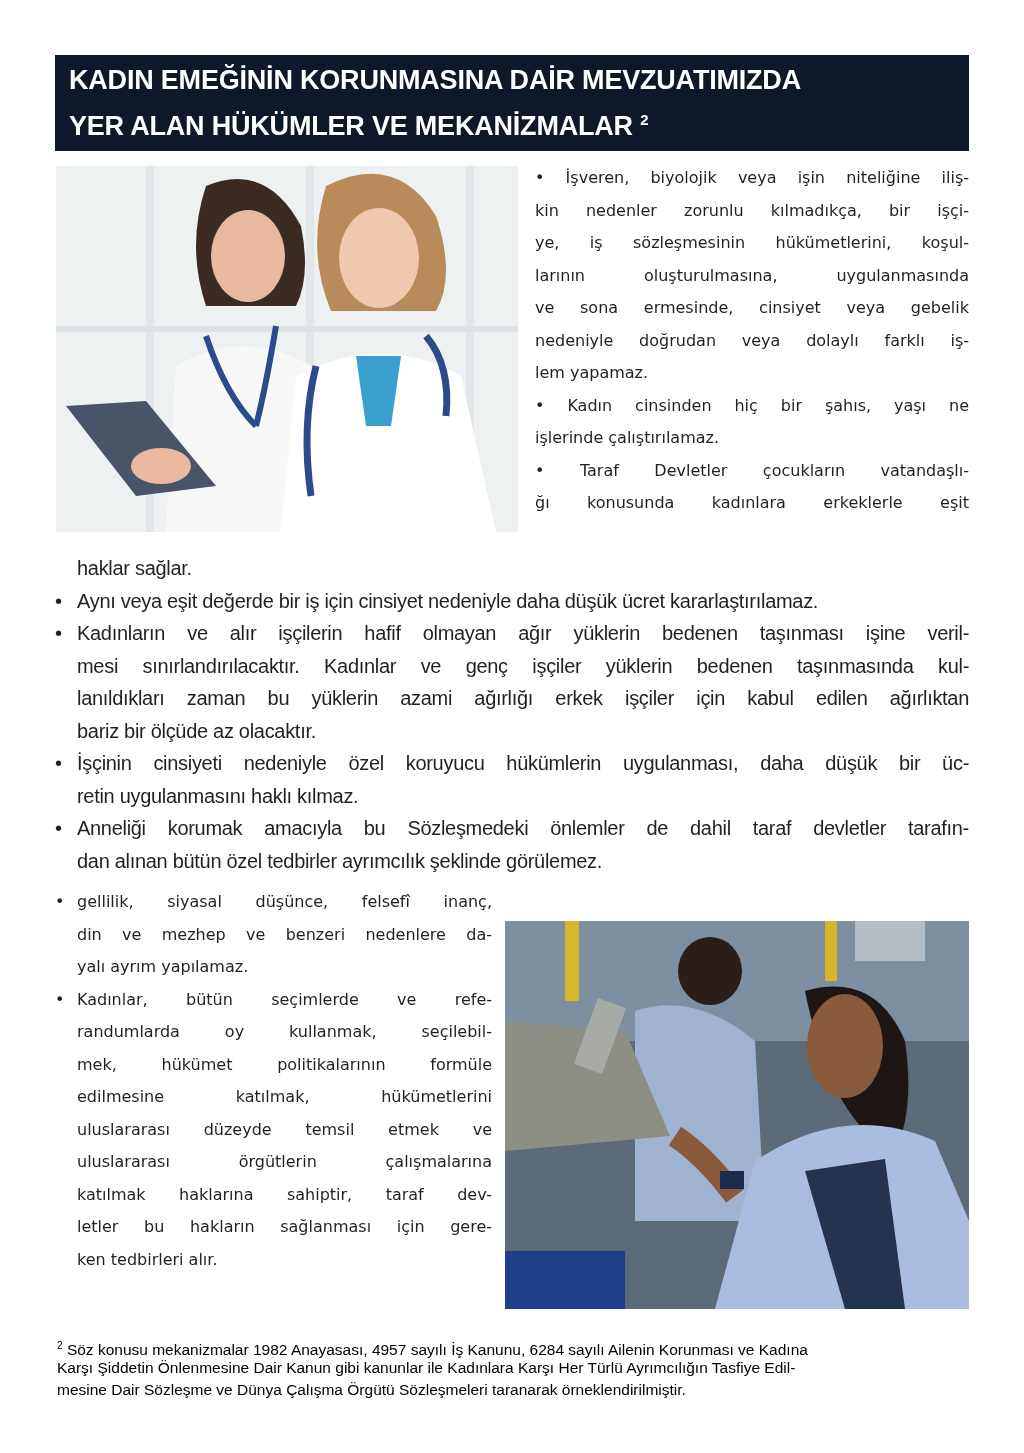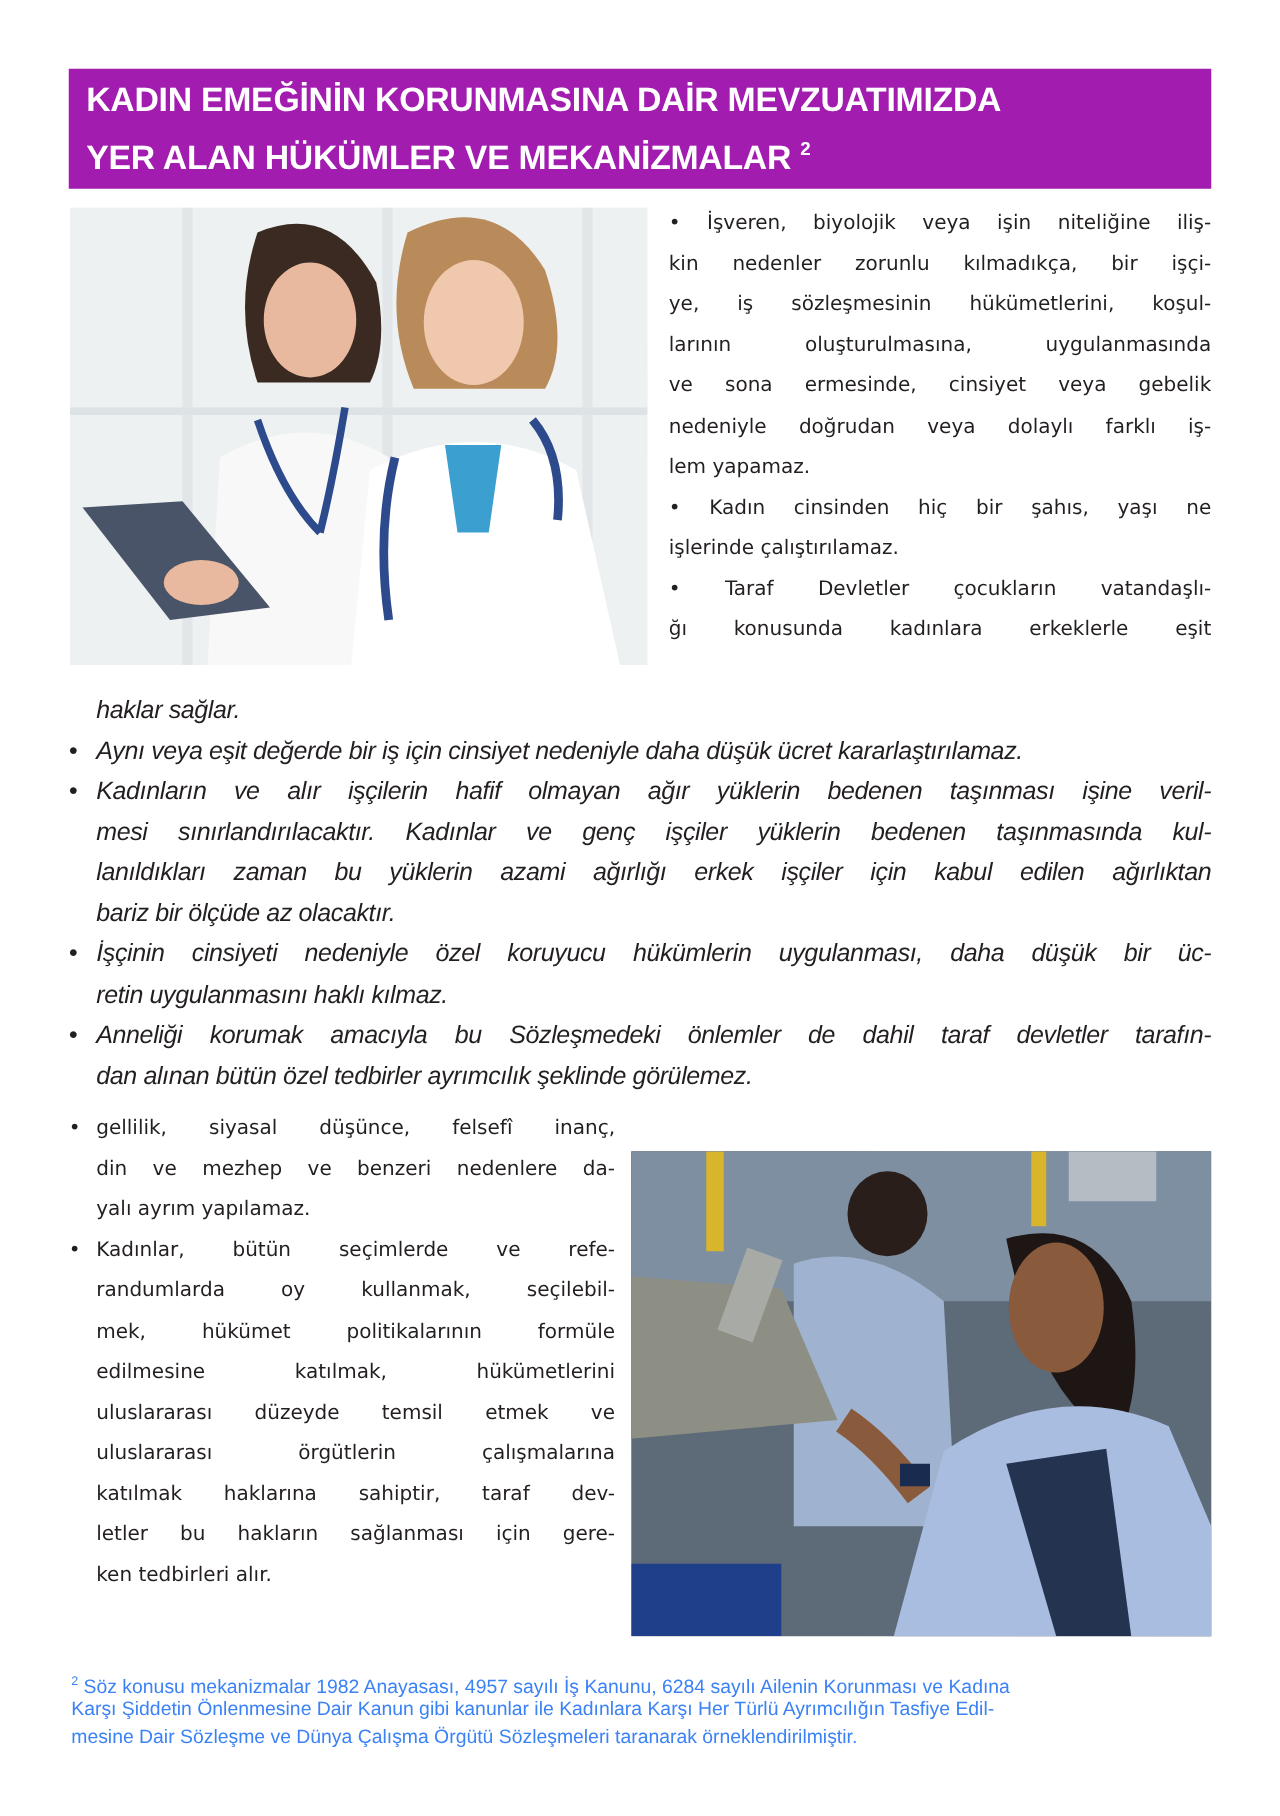--- a/index.html
+++ b/index.html
@@ -1,39 +1,39 @@
 <!DOCTYPE html>
 <html><head>
 <meta charset="utf-8">
 <style>
   html, body { margin: 0; padding: 0; background: #ffffff; }
   body { width: 1024px; height: 1453px; position: relative; overflow: hidden;
          font-family: "DejaVu Sans", sans-serif; color: #231f20; }
   .header { position: absolute; left: 55px; top: 55px; width: 914px; height: 96px;
-            background: #a21caf; }
+            background: #0f172a; }
   .header-line { position: absolute; left: 14px; color: #fff; font-family: "Liberation Sans", sans-serif;
                  font-weight: bold; font-size: 27px; letter-spacing: -0.2px; white-space: nowrap; }
   .header-line.l1 { top: 10px; }
   .header-line.l2 { top: 56px; }
   .header-line sup { font-size: 15px; vertical-align: top; position: relative; top: 0px; }
 
   .photo { position: absolute; overflow: hidden; }
   .photo-doctors { left: 56px; top: 166px; width: 462px; height: 366px;
      background: linear-gradient(180deg, #f4f6f7 0%, #e9edee 40%, #f6f7f8 100%); }
   .photo-worker { left: 505px; top: 921px; width: 464px; height: 388px;
      background: linear-gradient(135deg, #6f7a86 0%, #8a98a8 40%, #3a4450 100%); }
 
   .txt { position: absolute; font-size: 16px; line-height: 32.5px; color: #231f20; }
-  .txt-narrow { font-family: "Liberation Sans", sans-serif; font-size: 20px; letter-spacing: -0.3px; font-style: italic; }
+  .txt-narrow { font-family: "Liberation Sans", sans-serif; font-size: 20px; letter-spacing: -0.3px; }
   .line { display: block; white-space: nowrap; height: 32.5px; }
   .just { text-align: justify; text-align-last: justify; white-space: normal; }
   .bullet-mark { position: absolute; left: -22px; }
 
   .footnote { position: absolute; left: 57px; top: 1335px; width: 912px;
-              font-family: "Liberation Sans", sans-serif; font-size: 15.5px; line-height: 22px; color: #3b82f6; }
+              font-family: "Liberation Sans", sans-serif; font-size: 15.5px; line-height: 22px; color: #000000; }
   .footnote .line { height: 22px; }
 </style>
 </head>
 <body>
 
 <div class="header">
   <div class="header-line l1">KADIN EMEĞİNİN KORUNMASINA DAİR MEVZUATIMIZDA</div>
   <div class="header-line l2"><span>YER ALAN HÜKÜMLER VE MEKANİZMALAR</span> <sup>2</sup></div>
 </div>
 

